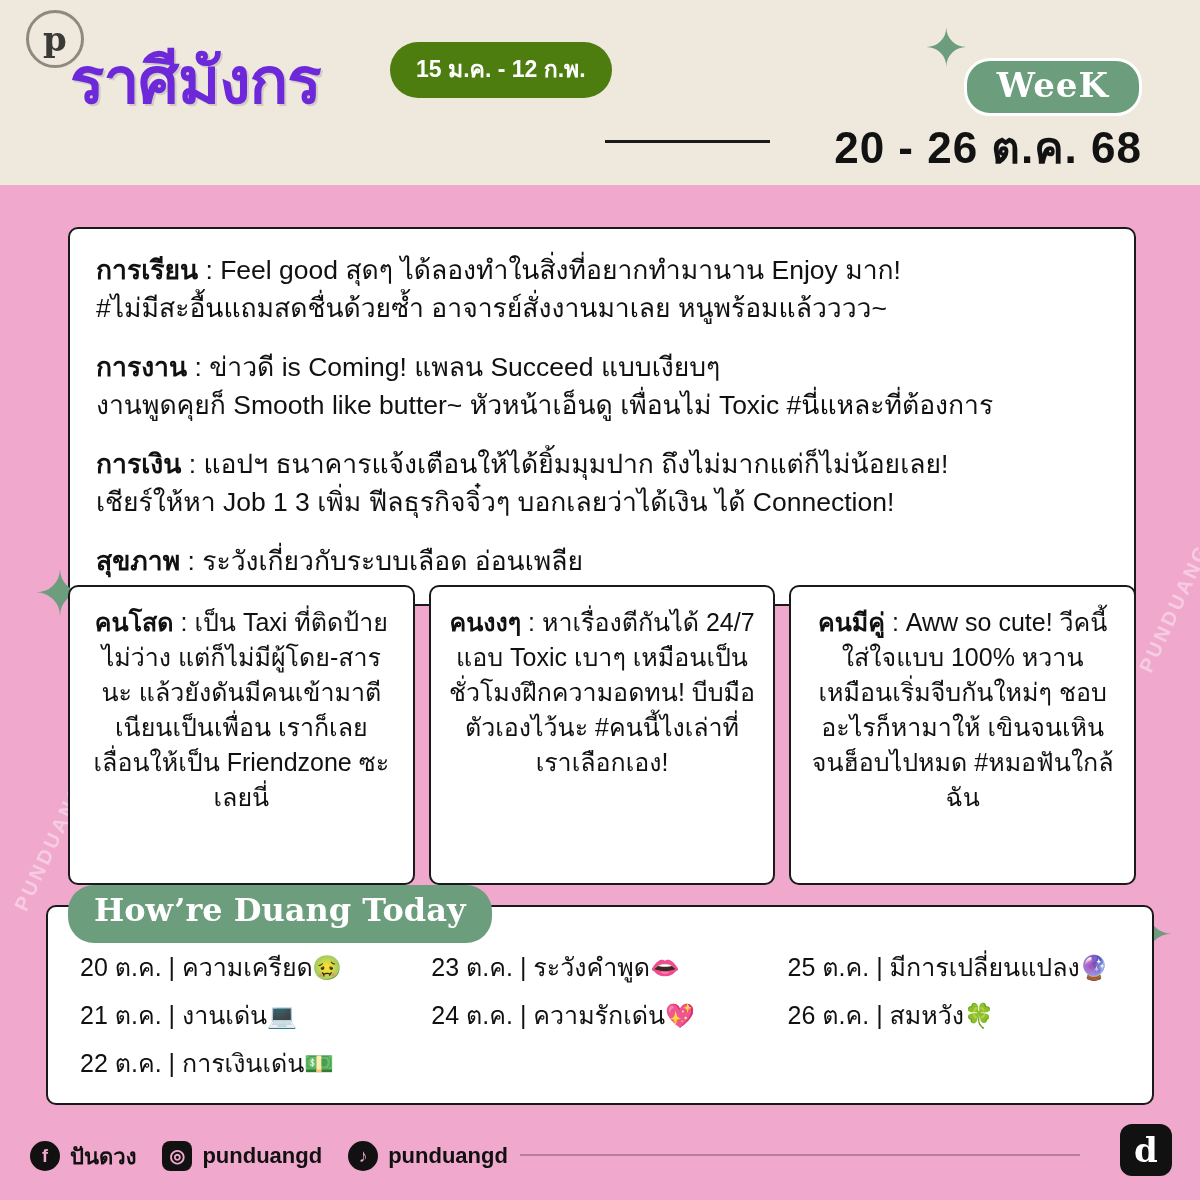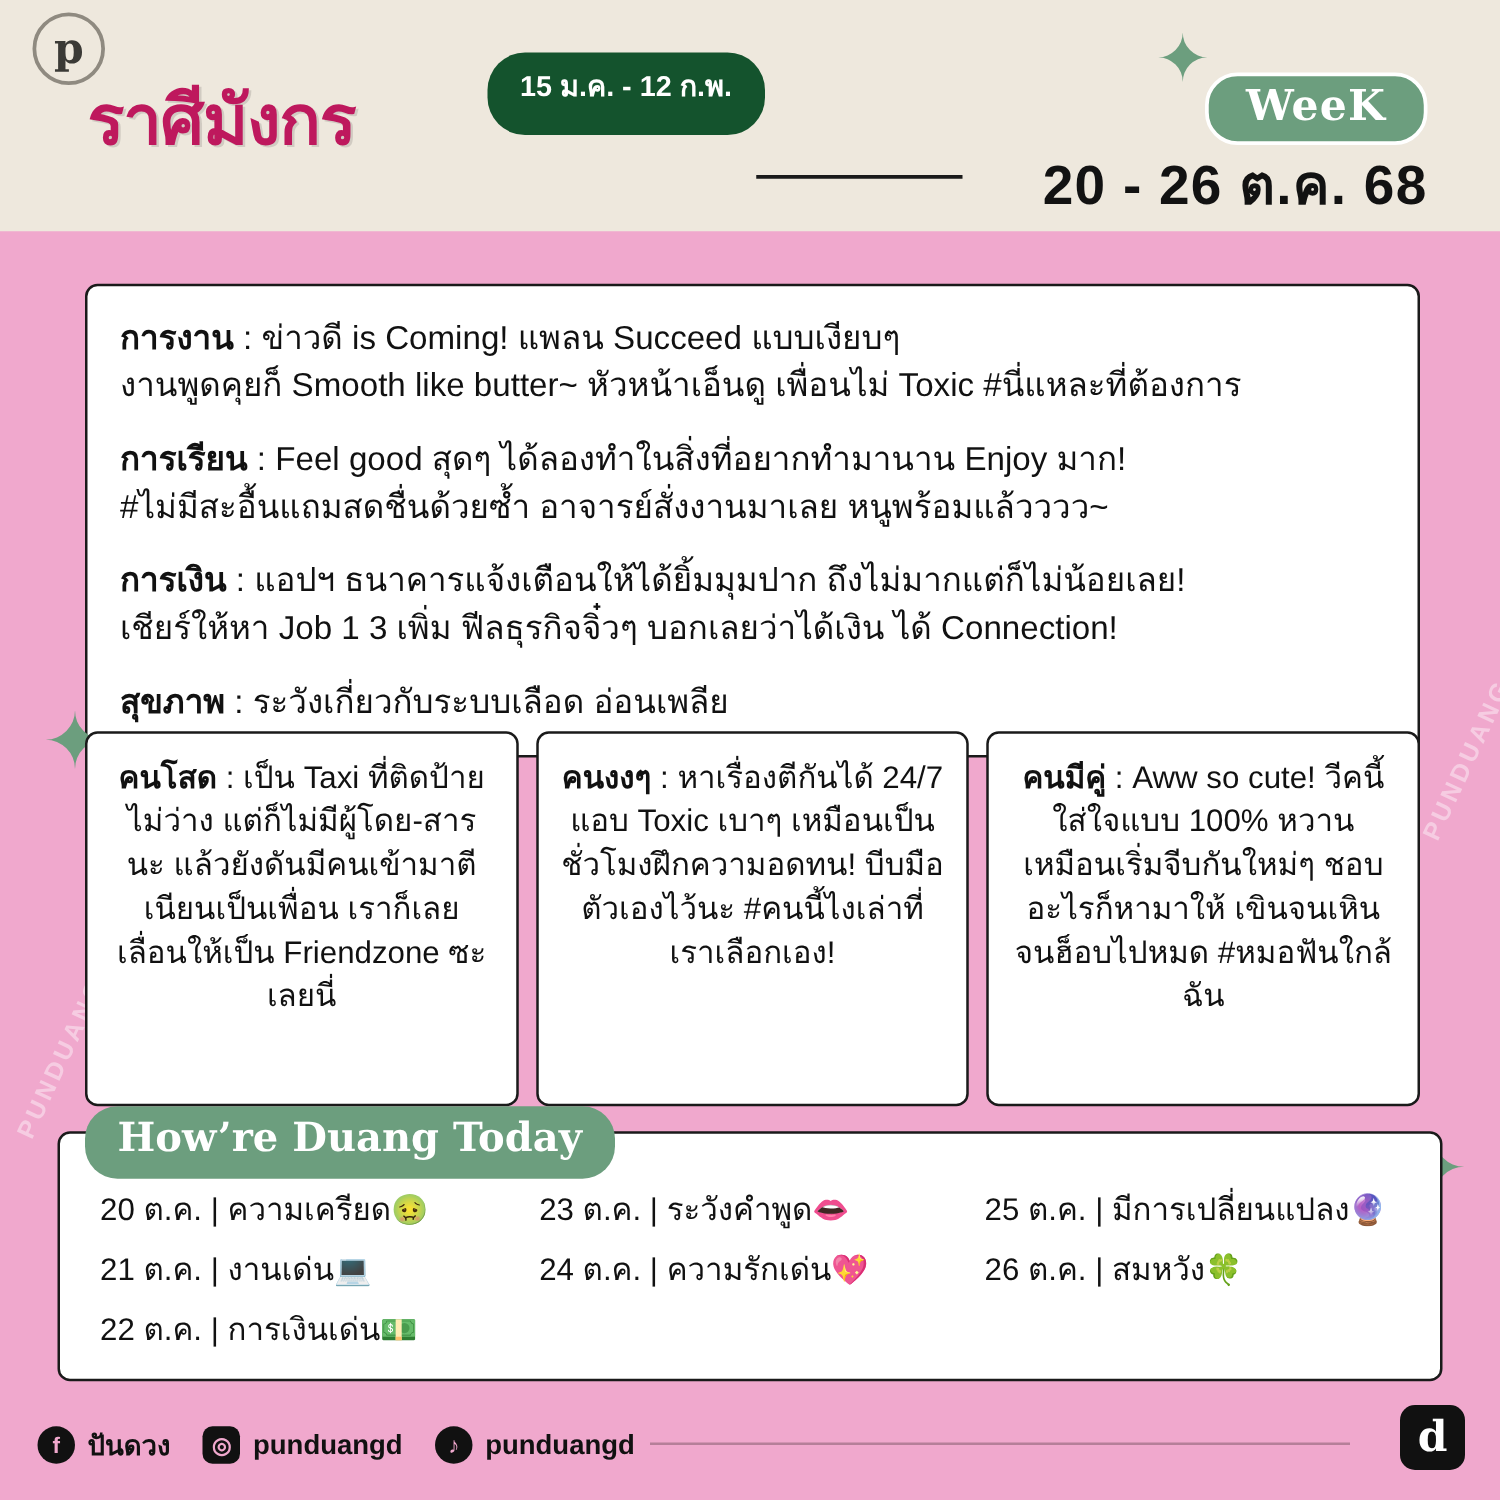--- a/index.html
+++ b/index.html
@@ -41,38 +41,37 @@
   }
   .title-wrap {
     position: absolute;
     left: 70px;
     top: 48px;
   }
   .date-pill {
     position: absolute;
     left: 320px;
     top: -6px;
-    background: #14532d;
+    background: #4d7c0f;
     color: #ffffff;
     font-size: 23px;
     font-weight: bold;
-    padding: 9px 26px 21px 26px;
+    padding: 9px 26px 11px 26px;
     border-radius: 30px;
     white-space: nowrap;
   }
   .zodiac-name {
     position: relative;
-    font-size: 55px;
-    font-weight: bold;
-    color: #be185d;
+    font-size: 64px;
+    font-weight: bold;
+    color: #6d28d9;
     letter-spacing: -1px;
     line-height: 1.05;
     z-index: 2;
     text-shadow: 2px 2px 0 rgba(0,0,0,0.12);
-    margin-top: 20px;
   }
   .week-badge {
     position: absolute;
     right: 58px;
     top: 58px;
     background: #6c9e7e;
     border: 3px solid #ffffff;
     color: #ffffff;
     font-family: "DejaVu Serif", serif;
     font-size: 34px;
@@ -320,26 +319,26 @@
   <div class="week-range">20 - 26 ต.ค. 68</div>
 </div>
 
 <div class="main">
 
   <div class="wm wm-right">PUNDUANG</div>
   <div class="wm wm-left">PUNDUANG</div>
 
   <div class="card panel-top">
     <div class="para">
+      <span class="lead">การเรียน</span><span> : </span><span>Feel good สุดๆ ได้ลองทำในสิ่งที่อยากทำมานาน Enjoy มาก!</span><br>
+      <span>#ไม่มีสะอื้นแถมสดชื่นด้วยซ้ำ อาจารย์สั่งงานมาเลย หนูพร้อมแล้วววว~</span>
+    </div>
+    <div class="para">
       <span class="lead">การงาน</span><span> : </span><span>ข่าวดี is Coming! แพลน Succeed แบบเงียบๆ</span><br>
       <span>งานพูดคุยก็ Smooth like butter~ หัวหน้าเอ็นดู เพื่อนไม่ Toxic #นี่แหละที่ต้องการ</span>
-    </div>
-    <div class="para">
-      <span class="lead">การเรียน</span><span> : </span><span>Feel good สุดๆ ได้ลองทำในสิ่งที่อยากทำมานาน Enjoy มาก!</span><br>
-      <span>#ไม่มีสะอื้นแถมสดชื่นด้วยซ้ำ อาจารย์สั่งงานมาเลย หนูพร้อมแล้วววว~</span>
     </div>
     <div class="para">
       <span class="lead">การเงิน</span><span> : </span><span>แอปฯ ธนาคารแจ้งเตือนให้ได้ยิ้มมุมปาก ถึงไม่มากแต่ก็ไม่น้อยเลย!</span><br>
       <span>เชียร์ให้หา Job 1 3 เพิ่ม ฟีลธุรกิจจิ๋วๆ บอกเลยว่าได้เงิน ได้ Connection!</span>
     </div>
     <div class="para">
       <span class="lead">สุขภาพ</span><span> : </span><span>ระวังเกี่ยวกับระบบเลือด อ่อนเพลีย</span>
     </div>
   </div>
 

